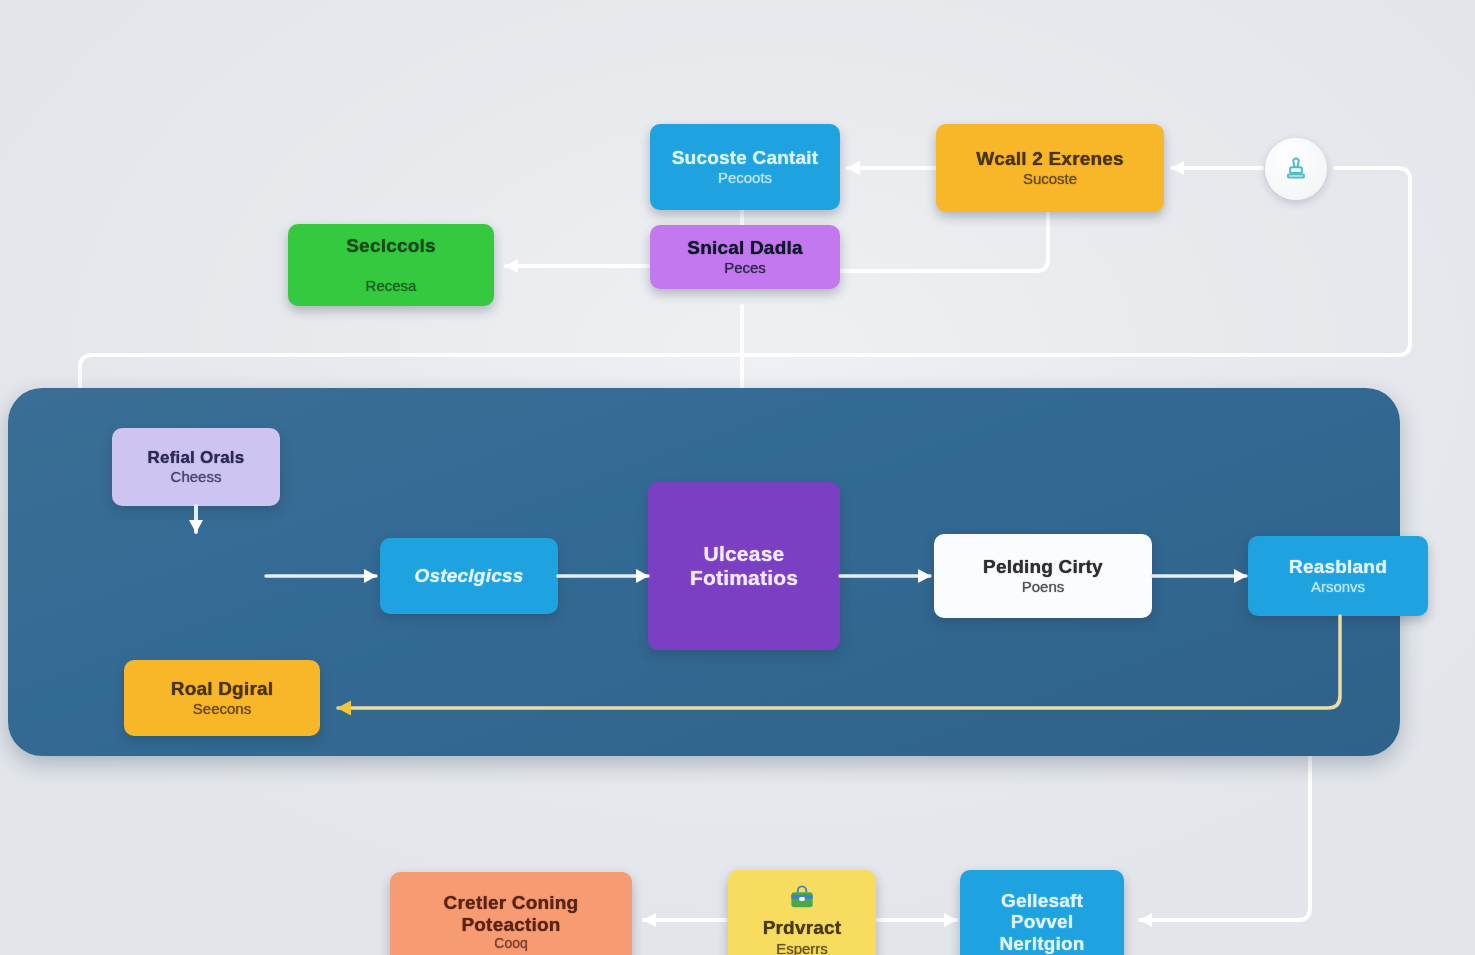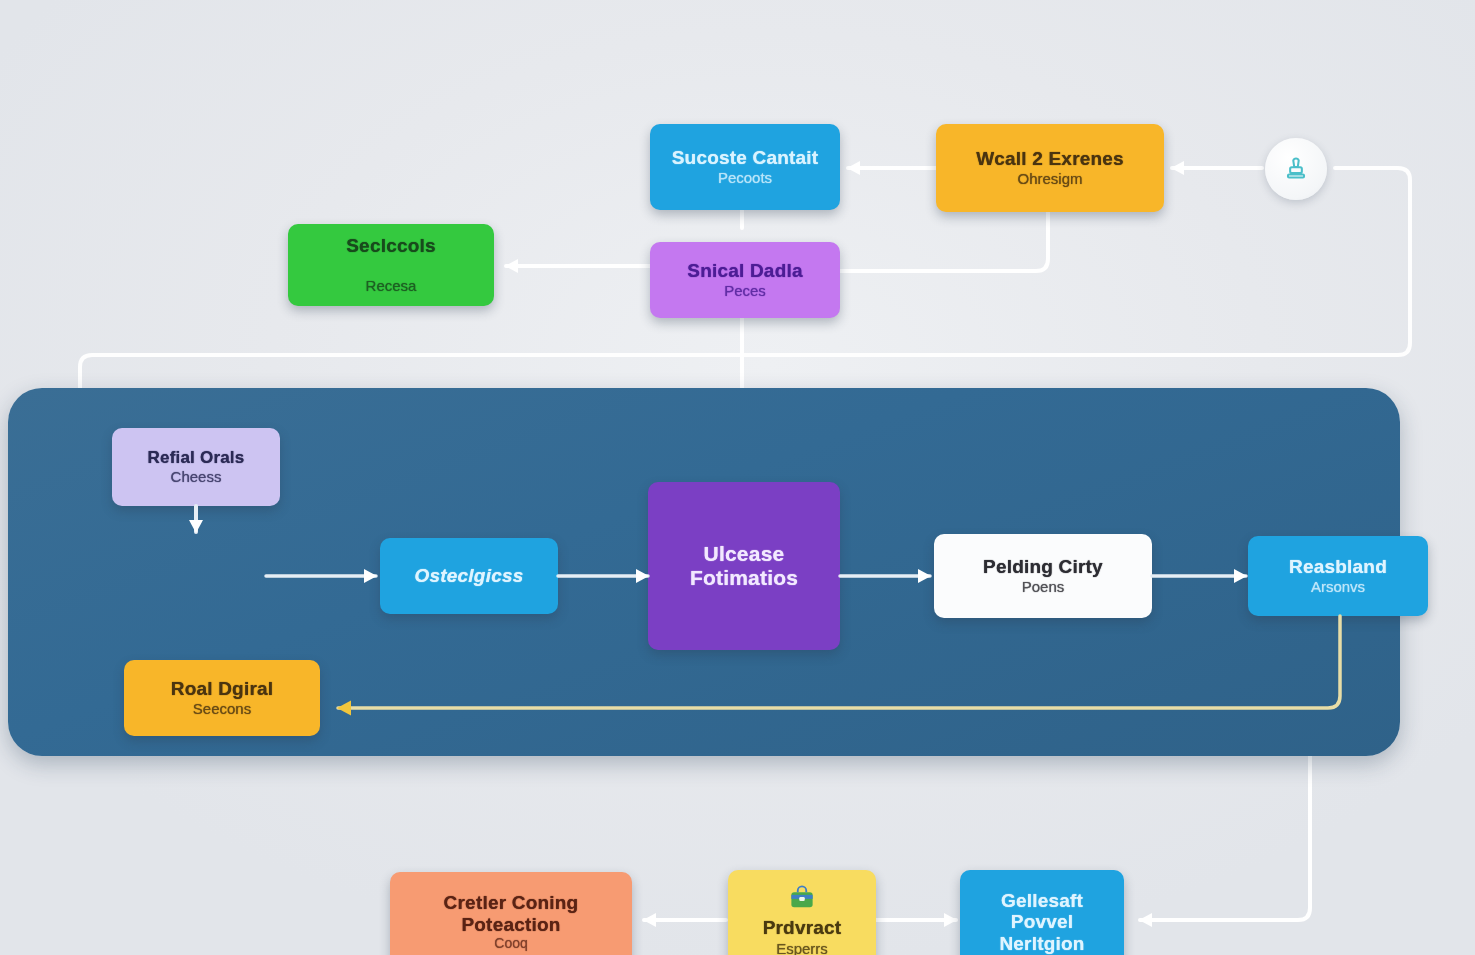--- a/index.html
+++ b/index.html
@@ -170,37 +170,37 @@
     </g>
   </svg>
 
   <div class="node" style="left:650px; top:124px; width:190px; height:86px; background:#1fa3e0; color:#d9f3ff;">
     <span class="t1">Sucoste Cantait</span>
     <span class="t2">Pecoots</span>
   </div>
 
   <div class="node" style="left:936px; top:124px; width:228px; height:88px; background:#f8b629; color:#4a3410;">
     <span class="t1">Wcall 2 Exrenes</span>
-    <span class="t2">Ohresigm</span>
+    <span class="t2">Sucoste</span>
   </div>
 
   <div class="badge" style="left:1265px; top:138px; width:62px; height:62px;">
     <svg width="26" height="26" viewBox="0 0 24 24" fill="none" stroke="#4bbfc9" stroke-width="1.9" stroke-linecap="round" stroke-linejoin="round">
       <path d="M9.5 4.2 A2.6 2.6 0 0 1 14.5 4.2 L13.6 10.2 L10.4 10.2 Z"></path>
       <rect x="6.6" y="10.4" width="10.8" height="5.4" rx="1.4"></rect>
       <rect x="4.6" y="17" width="14.8" height="2.9" rx="1"></rect>
     </svg>
   </div>
 
   <div class="node" style="left:288px; top:224px; width:206px; height:82px; background:#34c93f; color:#184a1c;gap:20px;">
     <span class="t1">Seclccols</span>
     <span class="t2">Recesa</span>
   </div>
 
-  <div class="node" style="left:650px; top:242px; width:190px; height:76px; background:#c478f0; color:#4c1d95;">
+  <div class="node" style="left:650px; top:225px; width:190px; height:64px; background:#c478f0; color:#0f172a;">
     <span class="t1">Snical Dadla</span>
     <span class="t2">Peces</span>
   </div>
 
   <div class="node small" style="left:112px; top:428px; width:168px; height:78px; background:#cdc4f2; color:#2b2a55;">
     <span class="t1">Refial Orals</span>
     <span class="t2">Cheess</span>
   </div>
 
 

